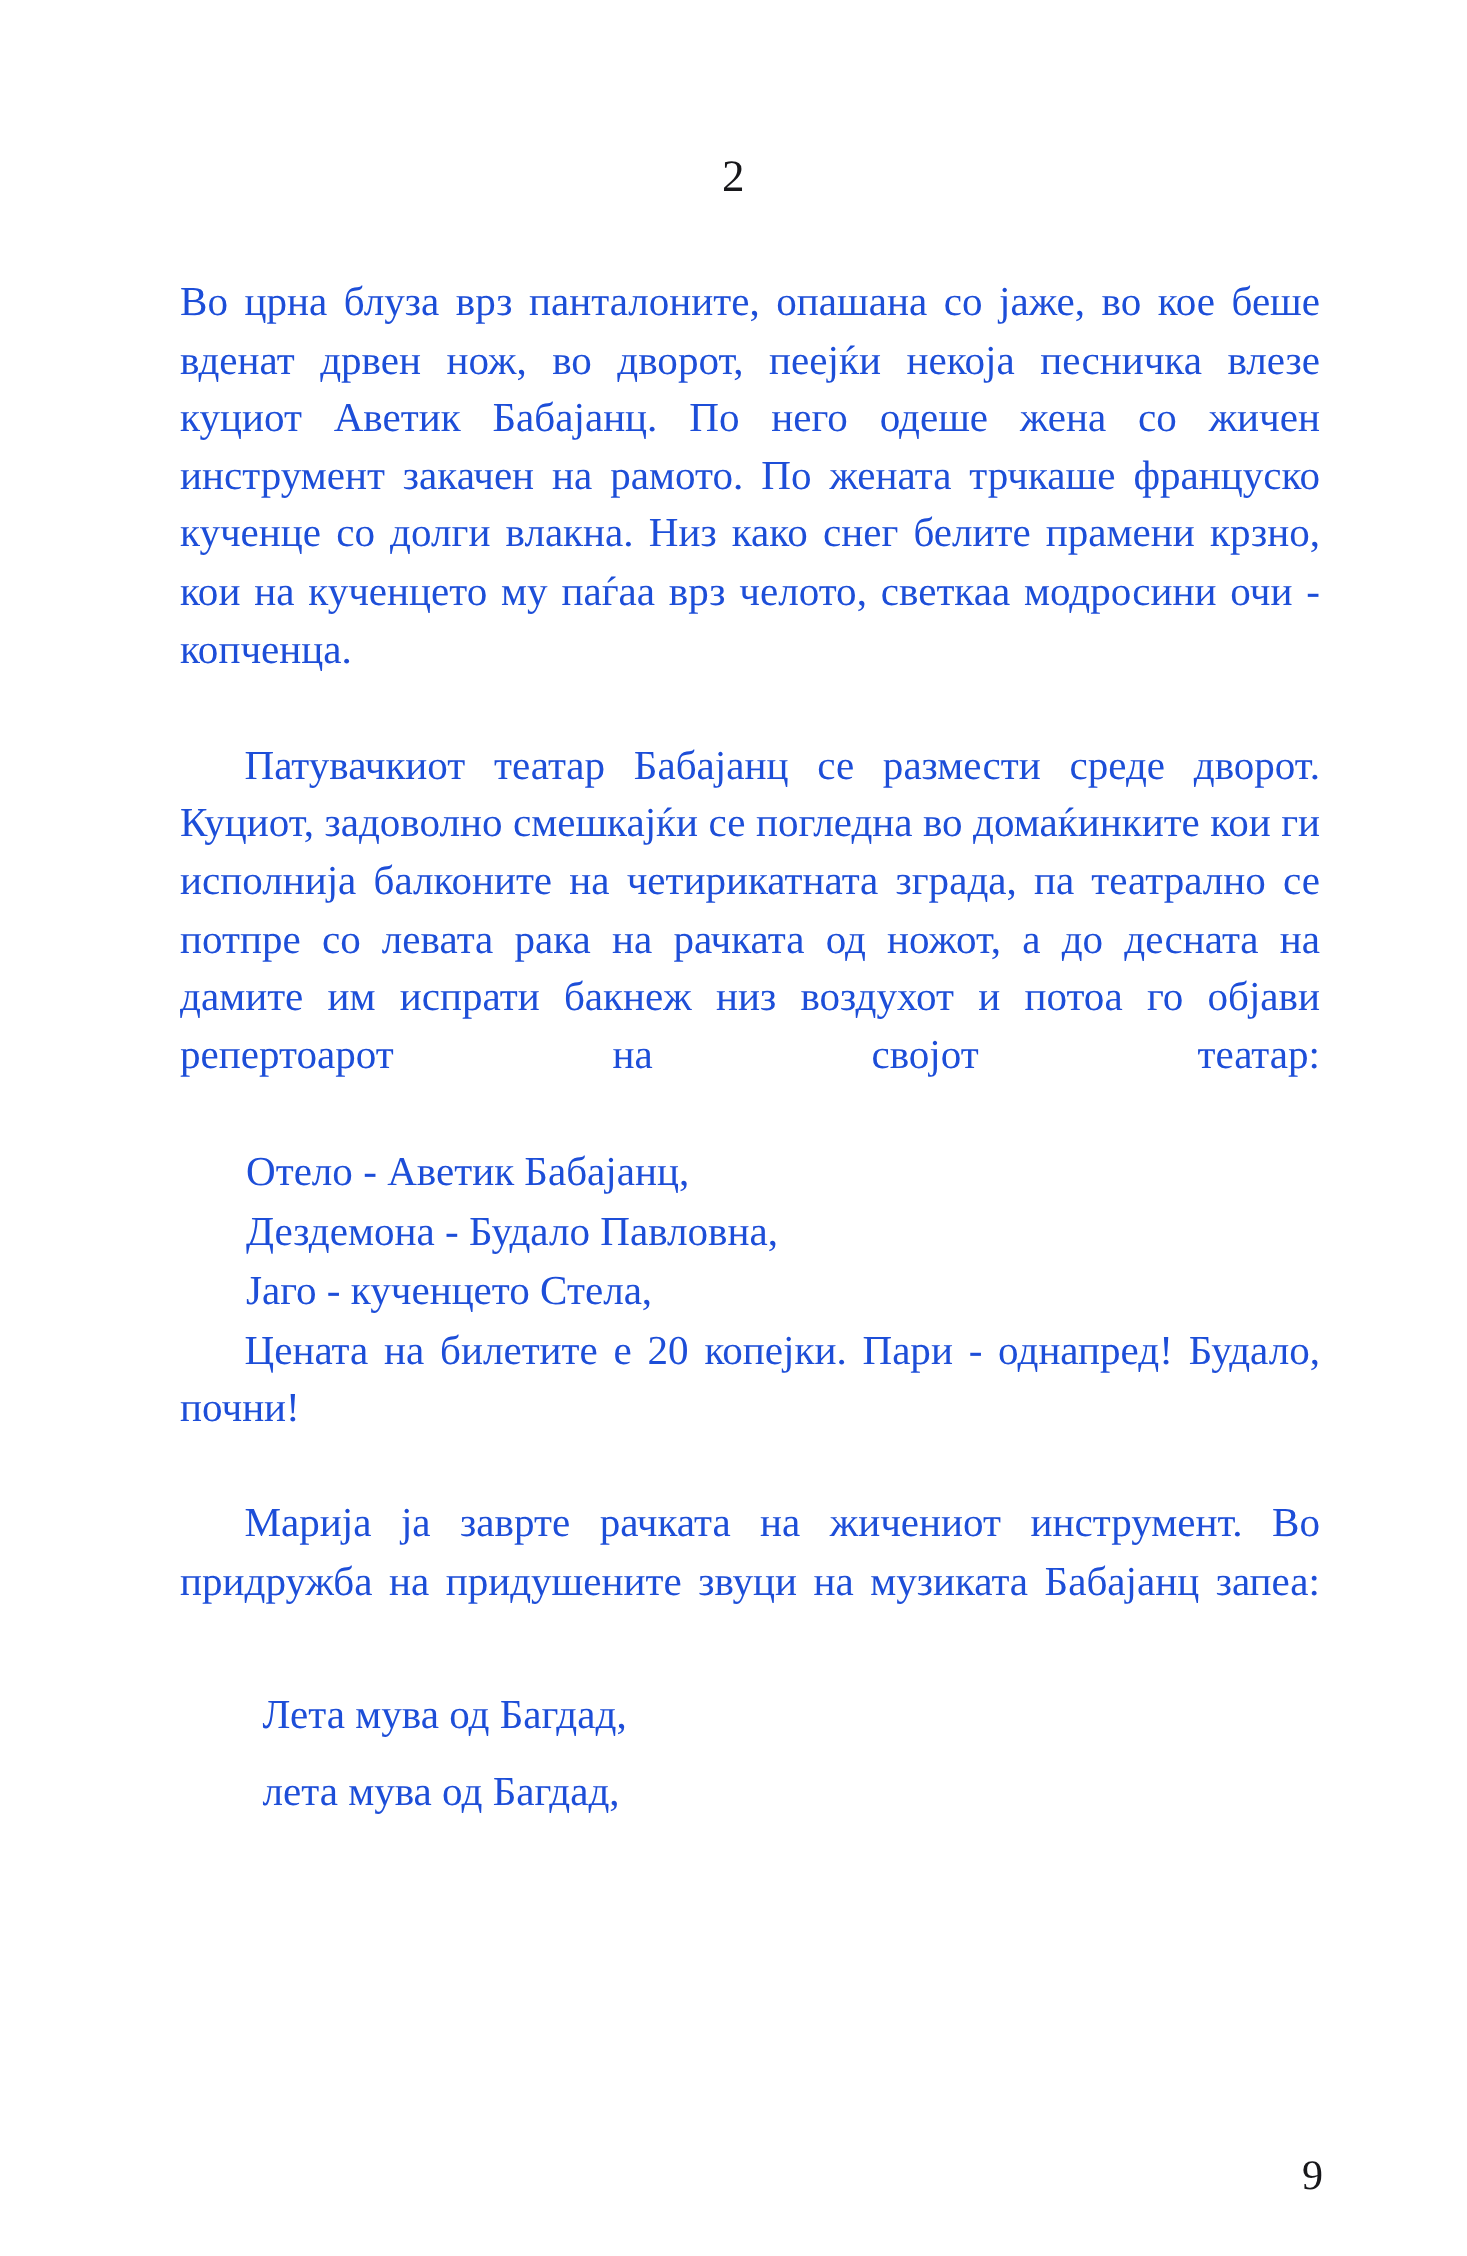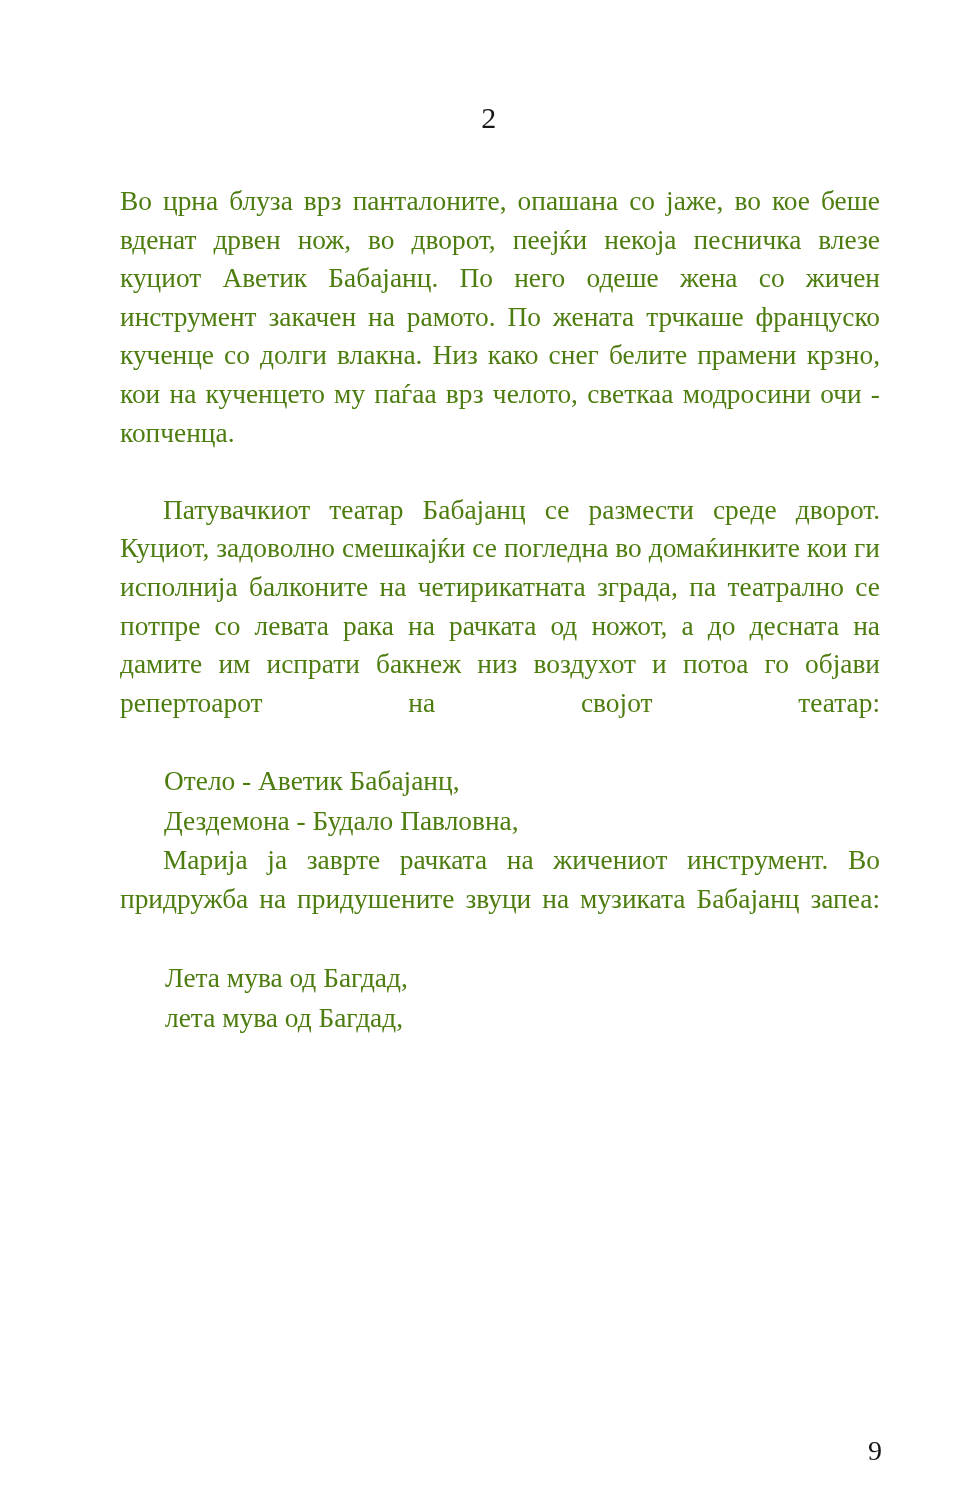--- a/index.html
+++ b/index.html
@@ -34,21 +34,21 @@
   
   .text-block {
     position: absolute;
     left: 120px;
     top: 182px;
     width: 760px;
     font-size: 27.4px;
     line-height: 38.6px;
     text-align: justify;
     text-justify: inter-word;
-    color: #4d7c0f;
+    color: #1d4ed8;
     -webkit-hyphens: none;
     hyphens: none;
   }
 
   .para {
     margin: 0;
     text-align: justify;
     text-indent: 0;
   }
   .para.indent {
@@ -61,21 +61,21 @@
     width: 100%;
   }
 
   .role-line {
     margin: 1px;
     text-indent: 43px;
     text-align: left;
   }
 
   .verse-line {
-    margin: 2px;
+    margin: 12px;
     text-indent: 43px;
     text-align: left;
   }
 
   
   .page-number {
     position: absolute;
     right: 96px;
     bottom: 36px;
     font-size: 28px;
@@ -95,22 +95,24 @@
 
     <p class="para">Во црна блуза врз панталоните, опашана со јаже, во кое беше вденат дрвен нож, во дворот, пеејќи некоја песничка влезе куциот Аветик Бабајанц. По него одеше жена со жичен инструмент закачен на рамото. По жената трчкаше француско кученце со долги влакна. Низ како снег белите прамени крзно, кои на кученцето му паѓаа врз челото, светкаа модросини очи - копченца.</p>
 
     <p class="para indent">Патувачкиот театар Бабајанц се размести среде дворот. Куциот, задоволно смешкајќи се погледна во домаќинките кои ги исполнија балконите на четирикатната зграда, па театрално се потпре со левата рака на рачката од ножот, а до десната на дамите им испрати бакнеж низ воздухот и потоа го објави репертоарот на својот театар:</p>
 
 
     <p class="role-line">Отело - Аветик Бабајанц,</p>
 
     <p class="role-line">Дездемона - Будало Павловна,</p>
 
+    <p class="role-line">Јаго - кученцето Стела,</p>
 
 
+    <p class="para indent">Цената на билетите е 20 копејки. Пари - однапред! Будало, почни!</p>
 
     <p class="para indent">Марија ја заврте рачката на жичениот инструмент. Во придружба на придушените звуци на музиката Бабајанц запеа:</p>
 
     <p class="verse-line">Лета мува од Багдад,</p>
 
     <p class="verse-line">лета мува од Багдад,</p>
 
   </div>
 
   <div class="page-number">9</div>

